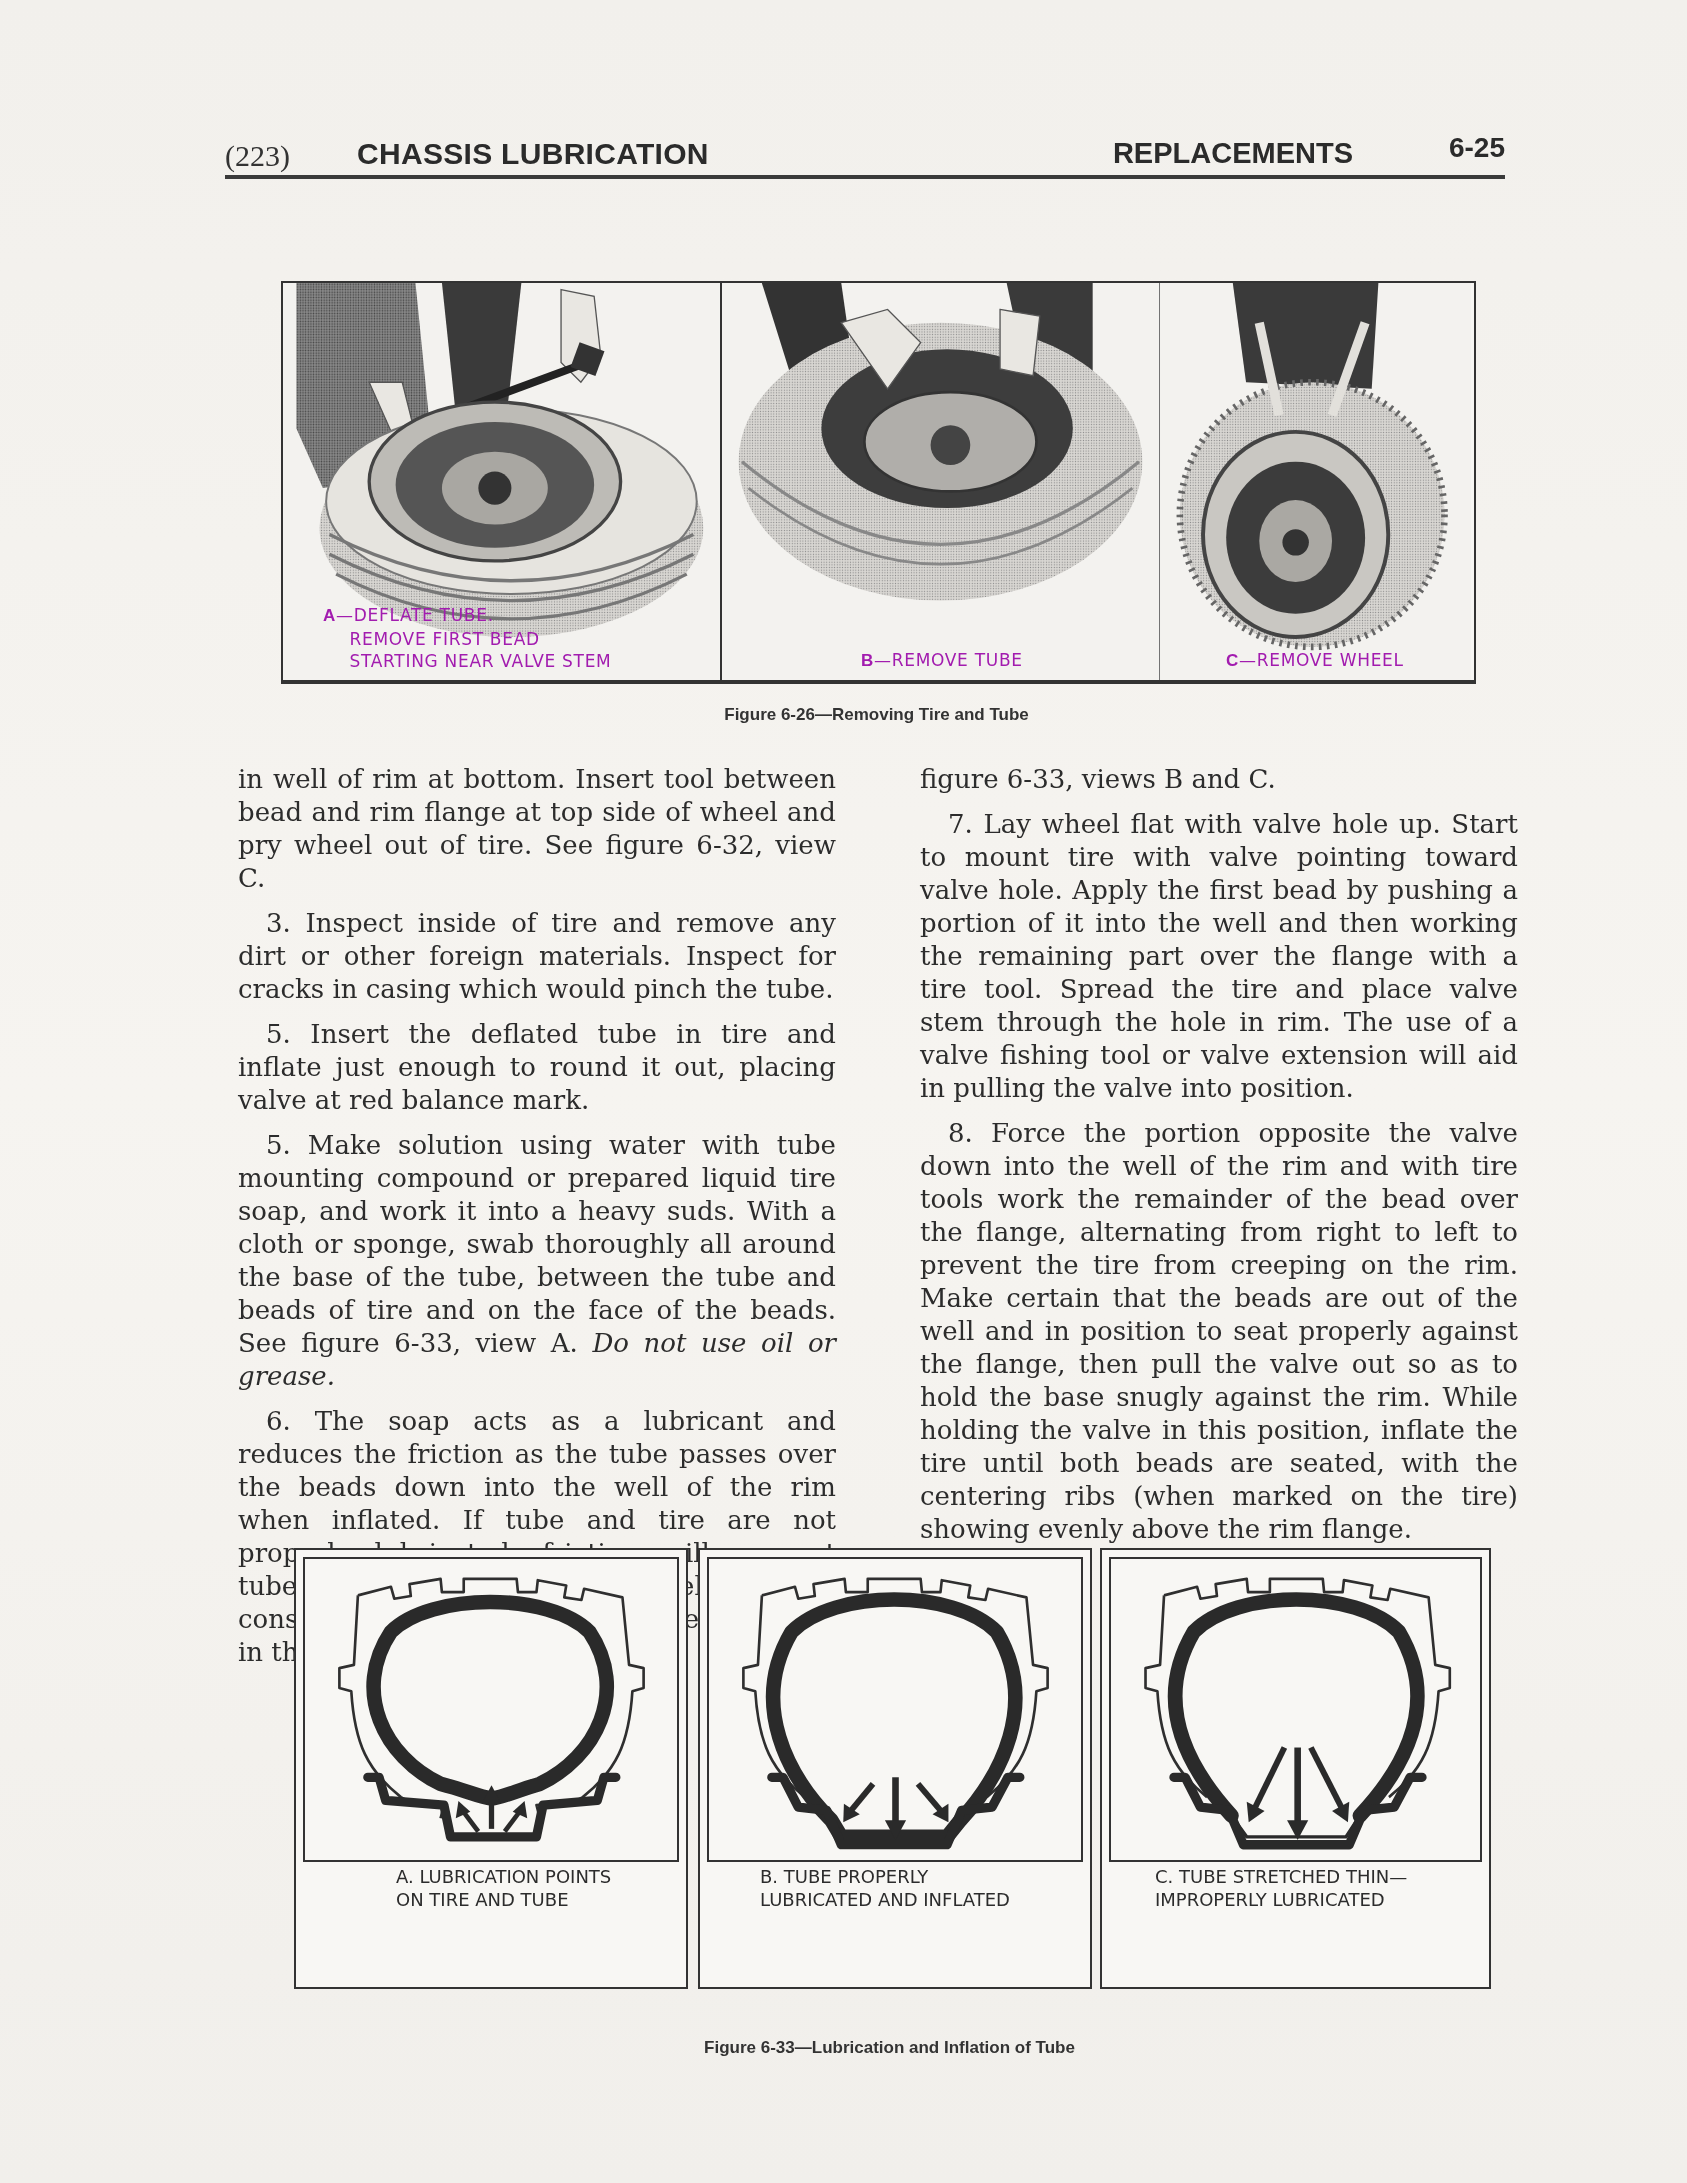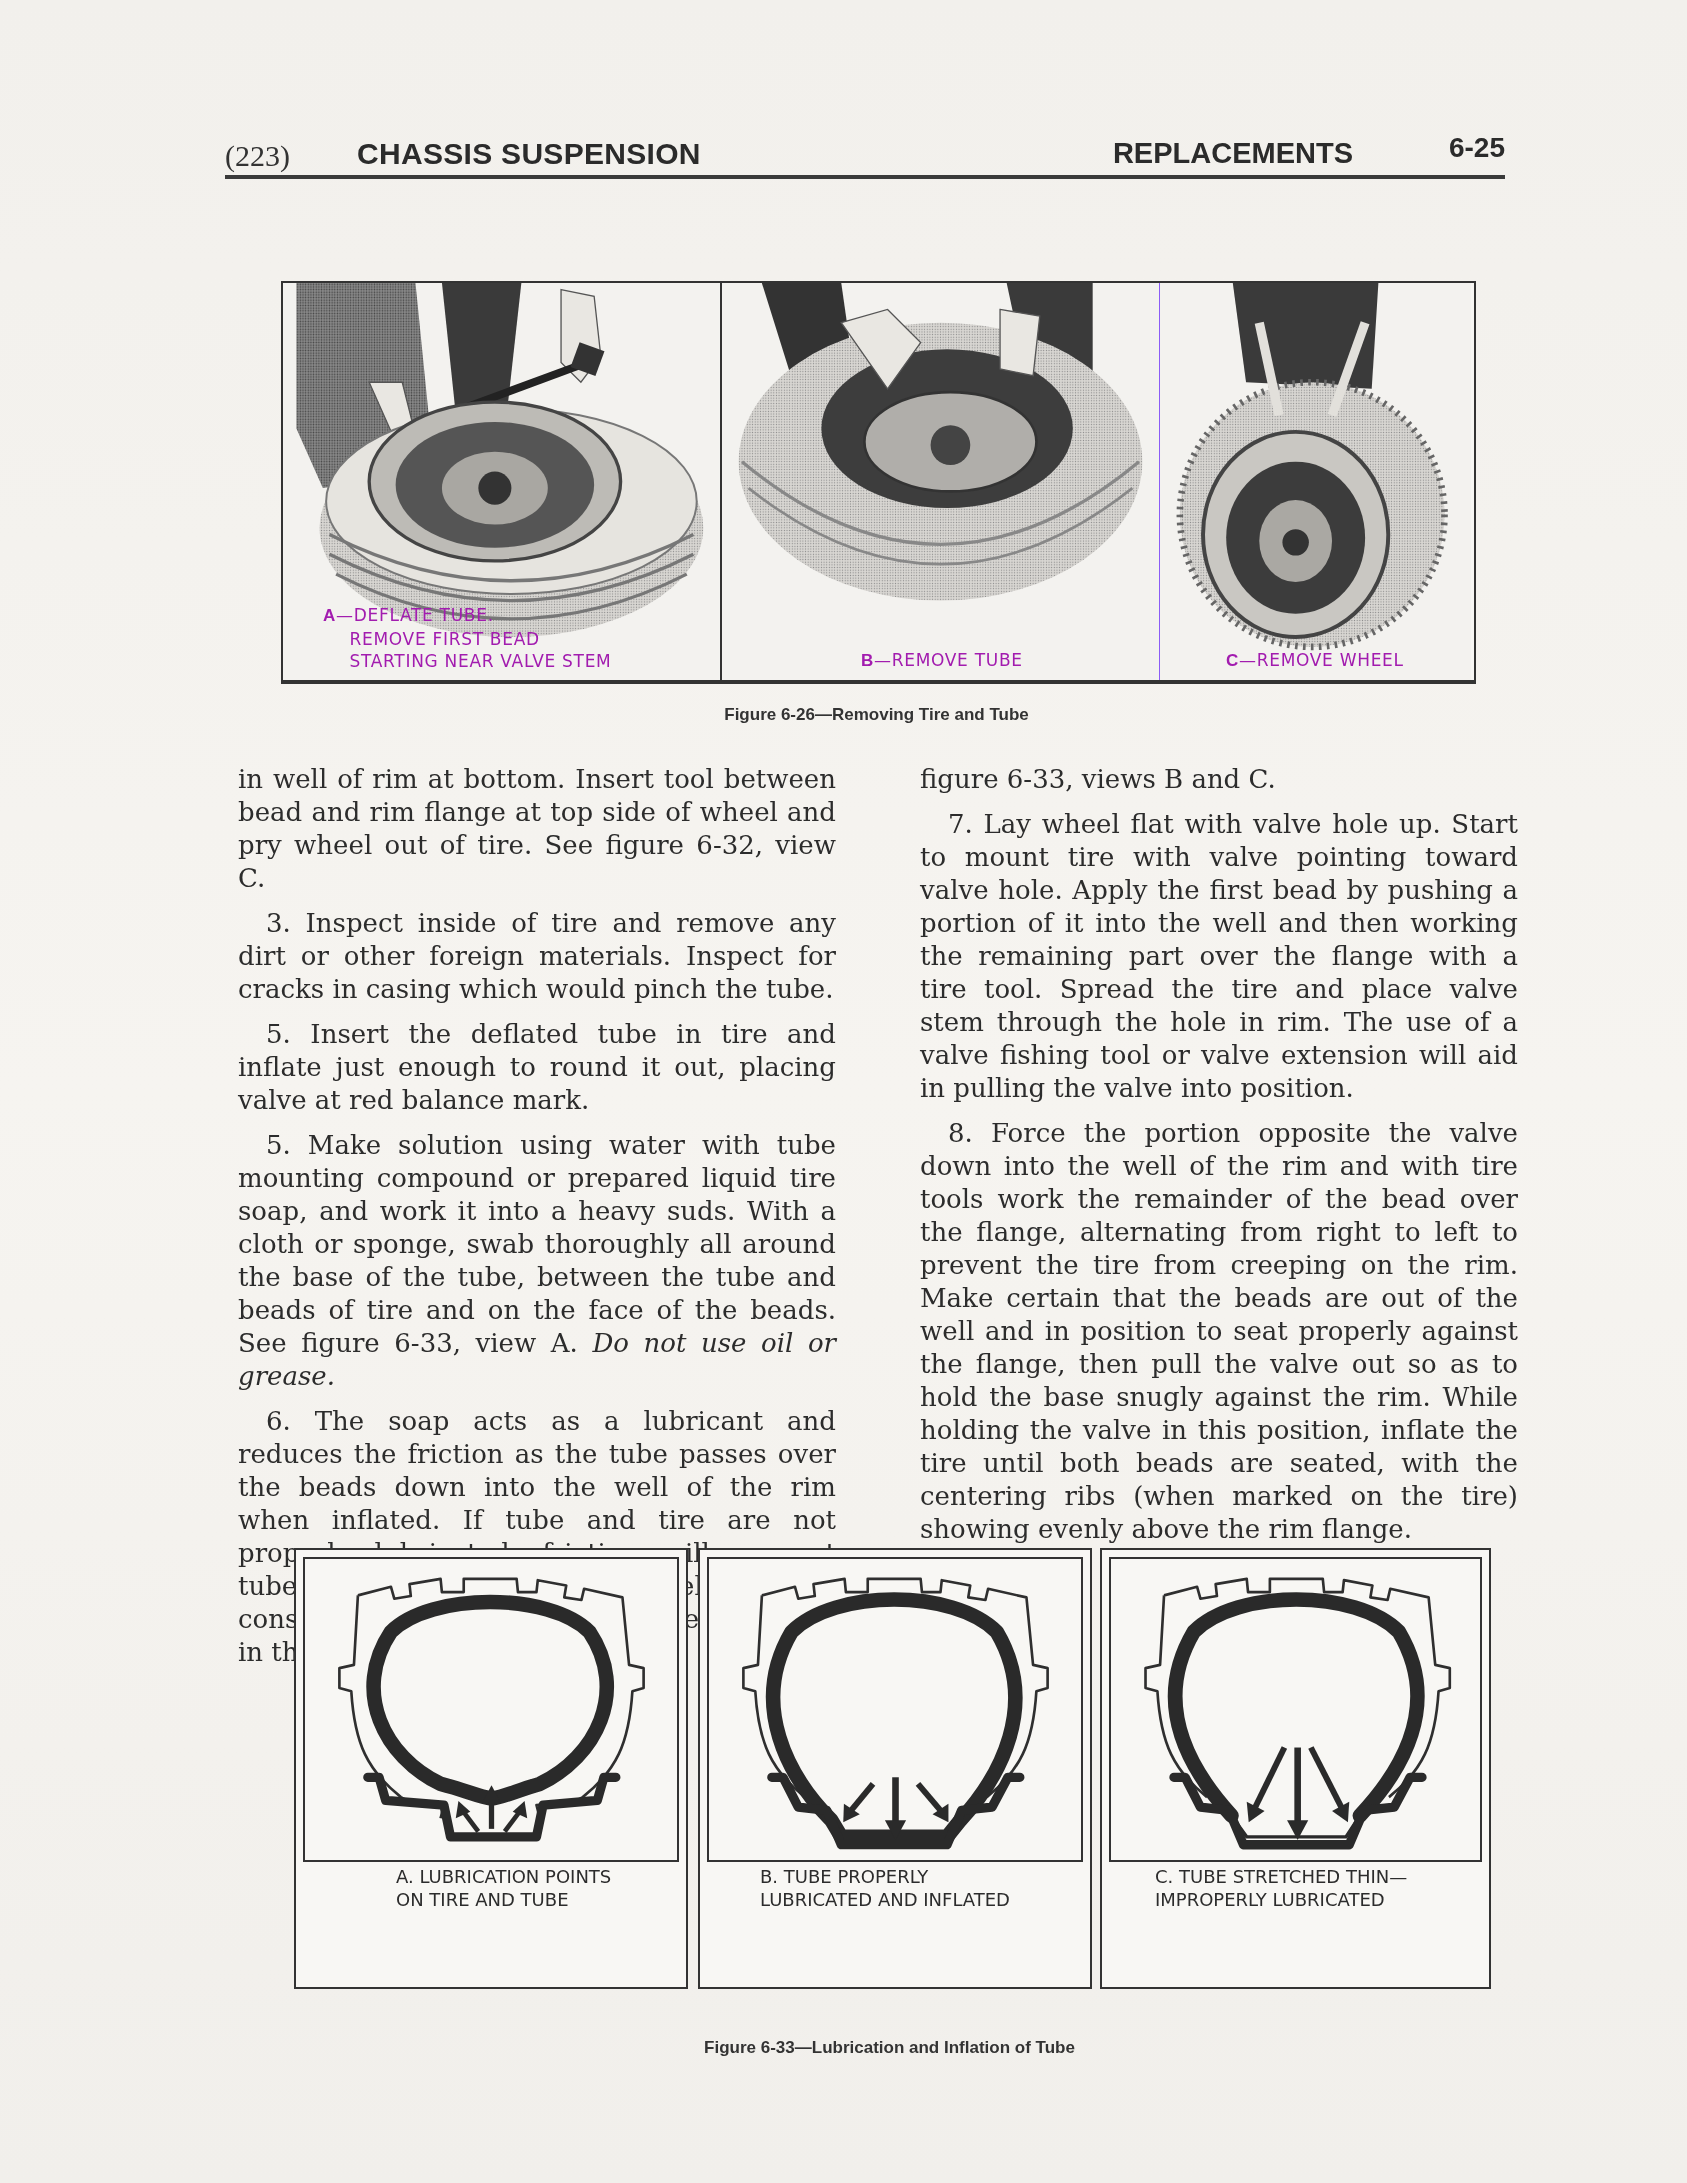--- a/index.html
+++ b/index.html
@@ -14,21 +14,21 @@
   .hdr .pgnum { position:absolute; left:0; top:2.6px; font-family:"Liberation Serif", serif; font-size:30px; color:#333; }
   .hdr .sec { position:absolute; left:132px; top:1.3px; font-family:"Liberation Sans", sans-serif; font-weight:bold; font-size:30px; letter-spacing:0.3px; color:#2b2b2b; }
   .hdr .sub { position:absolute; right:152px; top:1.3px; font-family:"Liberation Sans", sans-serif; font-weight:bold; font-size:29px; color:#2b2b2b; }
   .hdr .folio { position:absolute; right:0; top:-4px; font-family:"Liberation Sans", sans-serif; font-weight:bold; font-size:28px; color:#2b2b2b; }
   .hdr-rule { position:absolute; left:225px; top:175px; width:1280px; height:4px; background:#3a3a3a; }
 
   
   .fig32 { position:absolute; left:281px; top:281px; width:1191px; height:397px; border:2px solid #333; border-bottom:4px solid #333; background:#f7f6f3; }
   .panel { position:absolute; top:0; bottom:0; overflow:hidden; }
   .panel.a { left:0; width:437px; border-right:2px solid #333; }
-  .panel.b { left:439px; width:437px; border-right:2px solid #8b5cf6; }
+  .panel.b { left:439px; width:437px; border-right:2px solid #737373; }
   .panel.c { left:877px; right:0; }
   .panel svg { position:absolute; left:0; top:0; }
   .panel-cap { position:absolute; font-family:"DejaVu Sans", sans-serif; font-size:17px; color:#a21caf; line-height:22.5px; letter-spacing:0.7px; }
   .panel-cap b { font-family:"Liberation Sans", sans-serif; font-weight:bold; }
   .fig-cap { position:absolute; font-family:"Liberation Sans", sans-serif; font-weight:bold; font-size:17px; color:#333; text-align:center; }
 
   
   .col { position:absolute; top:751px; width:622px; font-size:26px; line-height:33px; color:#2c2c2c; }
   .col.left { left:226px; }
   .col.right { left:908px; }
@@ -42,21 +42,21 @@
   .dinner { position:absolute; left:6.6px; right:6.6px; top:6.6px; height:301px; border:2px solid #333; }
   .dcap { position:absolute; left:0; right:0; top:316px; font-family:"DejaVu Sans", sans-serif; font-size:18px; line-height:22.5px; color:#2c2c2c; text-align:left; padding-left:73px; }
 </style>
 </head>
 <body>
 
 <div class="page">
 
   <div class="hdr">
     <span class="pgnum">(223)</span>
-    <span class="sec">CHASSIS SUSPENSION</span>
+    <span class="sec">CHASSIS LUBRICATION</span>
     <span class="sub">REPLACEMENTS</span>
     <span class="folio">6-25</span>
   </div>
   <div class="hdr-rule"></div>
 
   <div class="fig32">
 
     <div class="panel a">
       <svg width="437" height="397" viewBox="0 0 660 600">
         <defs>

